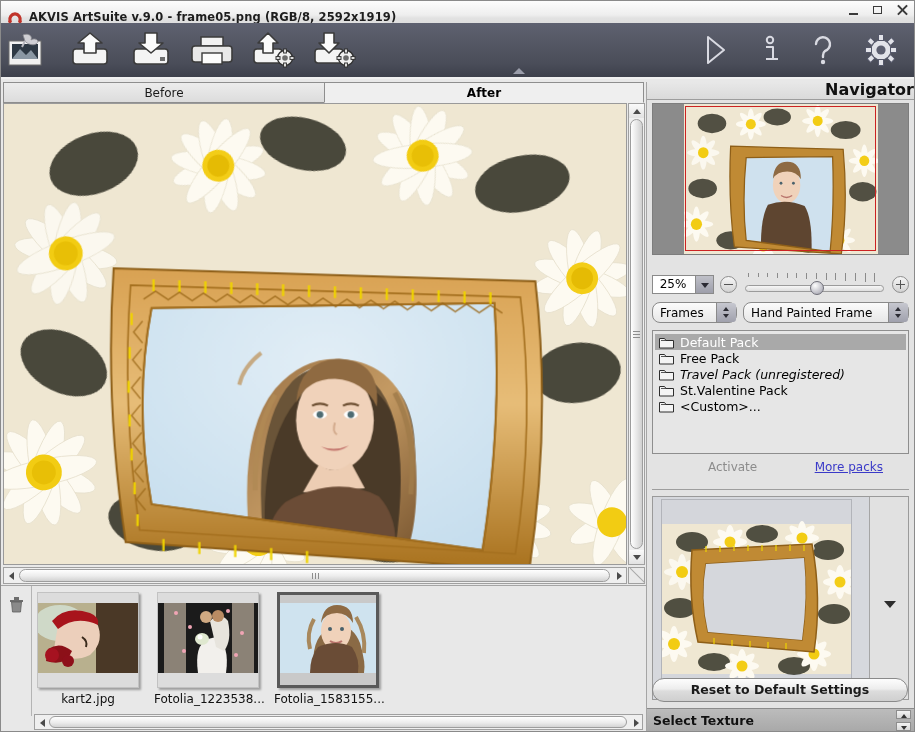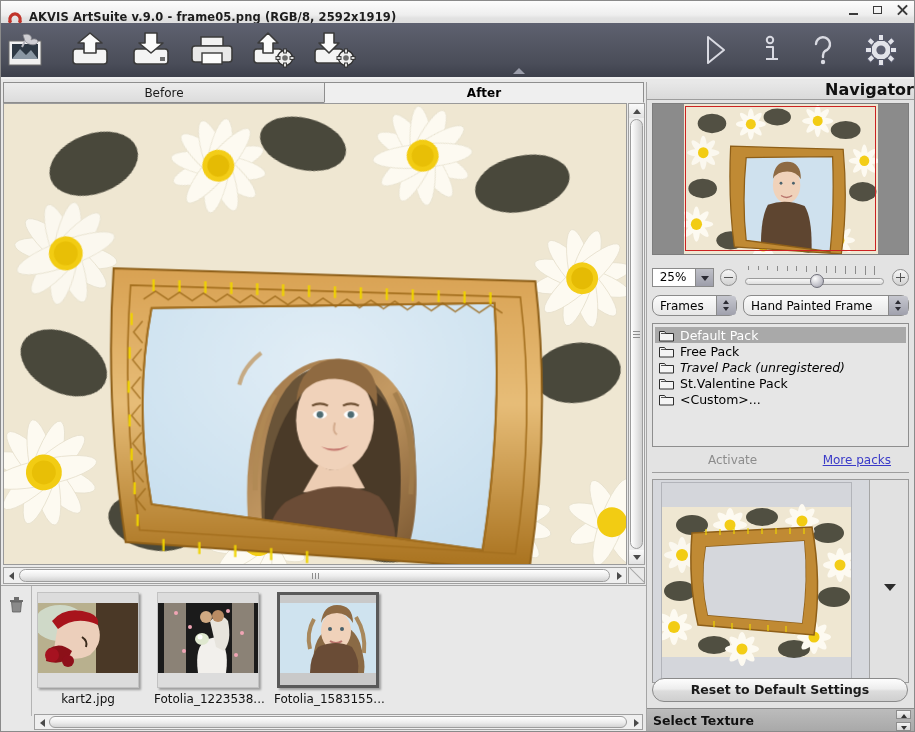--- a/index.html
+++ b/index.html
@@ -364,21 +364,21 @@
   .nav-rect {
     position: absolute;
     left: 32px; top: 2px;
     width: 191px; height: 145px;
     border: 1px solid #cc2222;
     box-sizing: border-box;
   }
 
   .zoomrow {
     position: relative;
-    margin: 10px 5px 0 5px;
+    margin: 17px 5px 0 5px;
     height: 24px;
     display: flex;
     align-items: center;
     gap: 6px;
   }
   .zoom-combo {
     width: 62px; height: 19px;
     display: flex;
     border: 1px solid #8a8a8a;
     background: #fff;
@@ -517,33 +517,33 @@
     margin-right: 6px;
     position: relative;
     flex: 0 0 auto;
   }
   .actrow {
     margin: 4px 5px 0 5px;
     height: 18px;
     display: flex;
     align-items: center;
     border-bottom: 1px solid #9e9e9e;
-    padding-bottom: 3px;
+    padding-bottom: 13px;
   }
   .activate-lbl {
     color: #8c8c8c;
     font-size: 12px;
     margin-left: 56px;
   }
   .morepacks-lnk {
     color: #3a3ac8;
     text-decoration: underline;
     font-size: 12px;
     margin-left: auto;
-    margin-right: 18px;
+    margin-right: 26px;
     cursor: default;
   }
 
   .framepreview {
     position: relative;
     margin: 6px 5px 0 5px;
     height: 204px;
     background: #d6d8dd;
     border: 1px solid #9a9a9a;
     box-sizing: border-box;

